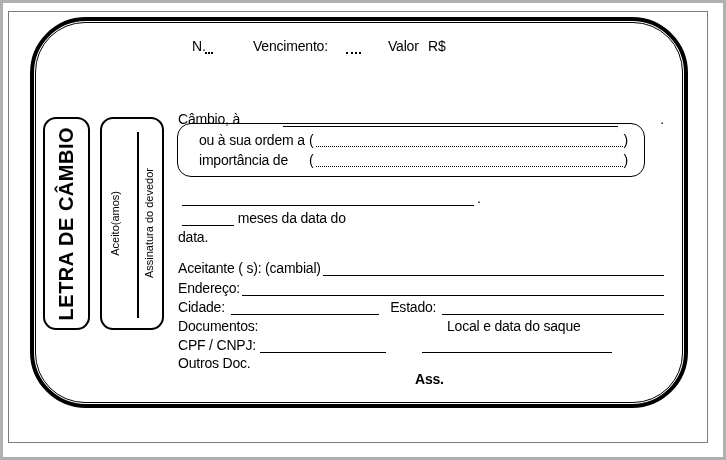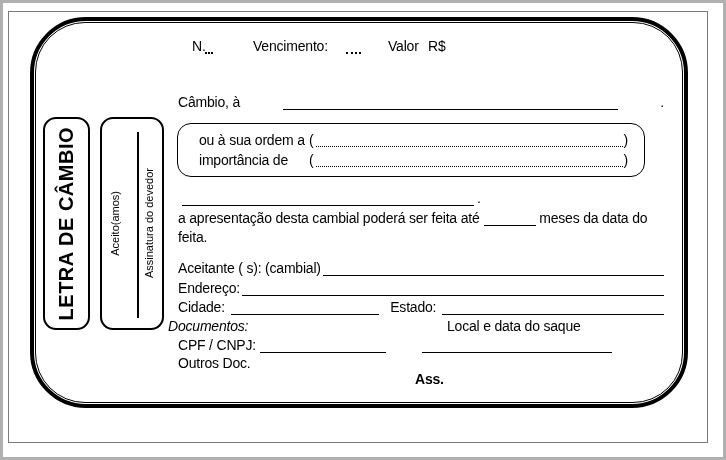--- a/index.html
+++ b/index.html
@@ -162,21 +162,21 @@
       </div>
     </div>
 
     <span class="abs" style="left:158px; top:16px;">N.</span>
     <span class="dots" style="left:171px; top:31px; width:8px;"></span>
     <span class="abs" style="left:219px; top:16px;">Vencimento:</span>
     <span class="dots" style="left:312px; top:31px; width:15px;"></span>
     <span class="abs" style="left:354px; top:16px;">Valor</span>
     <span class="abs" style="left:394px; top:16px;">R$</span>
 
-    <div class="row" style="top:72px;gap:39px;">
+    <div class="row" style="top:89px;gap:39px;">
       <span>Câmbio, à</span>
       <span class="ln grow"></span>
       <span class="suffix">.</span>
     </div>
 
     <div class="order-box">
       <div class="obx-row">
         <span class="obx-label">ou à sua ordem a</span>
         <span>(</span>
         <span class="dot-ln"></span>
@@ -189,42 +189,41 @@
         <span>)</span>
       </div>
     </div>
 
     <div class="row" style="top:168px;">
       <span class="ln" style="width:292px;"></span>
       <span class="suffix">.</span>
     </div>
 
     <div class="row" style="top:188px;">
-      <span>a apresentação desta cambial poderá ser feita até</span>
       <span class="ln" style="width:52px;"></span>
       <span> meses da data do</span>
     </div>
-    <span class="abs" style="left:144px; top:207px;">feita.</span>
+    <span class="abs" style="left:144px; top:207px;">data.</span>
 
     <div class="row" style="top:238px;">
       <span>Aceitante ( s): (cambial)</span>
       <span class="ln grow" style="margin-left:2px;"></span>
     </div>
     <div class="row" style="top:258px;">
       <span>Endereço:</span>
       <span class="ln grow" style="margin-left:2px;"></span>
     </div>
     <div class="row" style="top:277px;">
       <span>Cidade: </span>
       <span class="ln" style="width:148px; margin-left:2px;"></span>
       <span style="margin-left:8px;"> Estado: </span>
       <span class="ln grow" style="margin-left:2px;"></span>
     </div>
 
-    <span class="abs" style="left:134px; top:296px;font-style:italic;">Documentos:</span>
+    <span class="abs" style="left:144px; top:296px;">Documentos:</span>
     <span class="abs" style="left:413px; top:296px;">Local e data do saque</span>
 
     <div class="row" style="top:315px;">
       <span>CPF / CNPJ: </span>
       <span class="ln" style="width:126px; margin-left:0;"></span>
       <span class="ln" style="width:190px; margin-left:36px;"></span>
     </div>
 
     <span class="abs" style="left:144px; top:333px;">Outros Doc.</span>
     <span class="abs" style="left:381px; top:349px;font-weight:bold;">Ass.</span>

